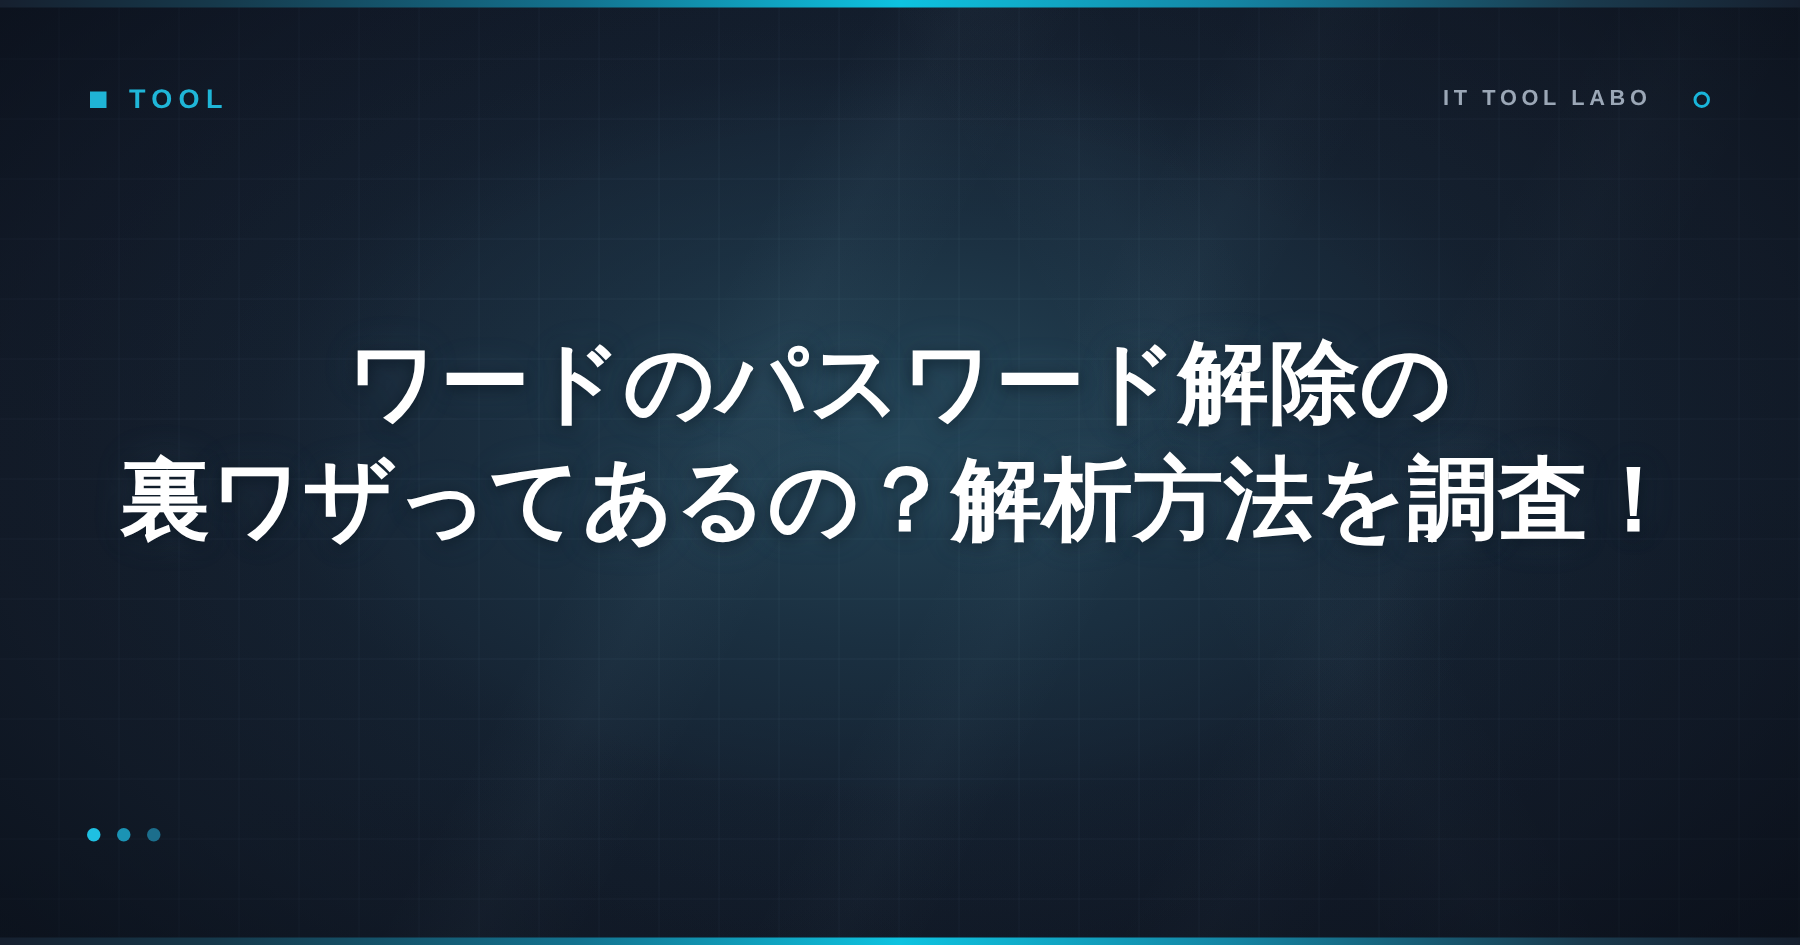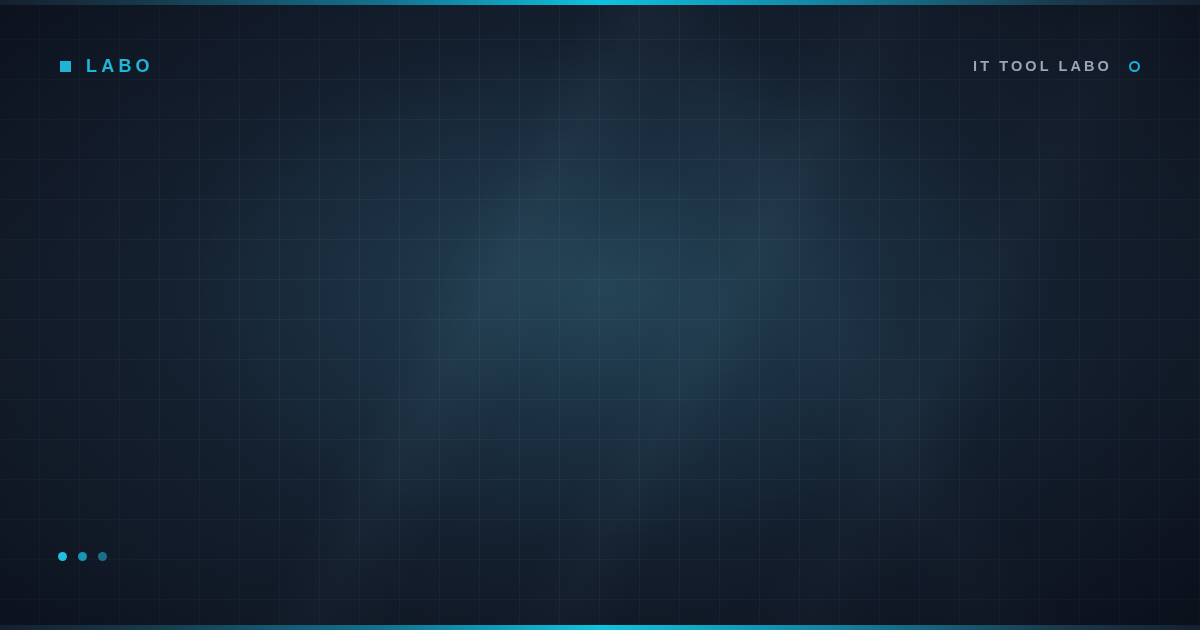--- a/index.html
+++ b/index.html
@@ -112,21 +112,21 @@
   }
   .brand-word {
     color: #1fb6d8;
     font-size: 18px;
     font-weight: bold;
     letter-spacing: 4.2px;
   }
   .brand-right {
     display: flex;
     align-items: center;
-    gap: 17px;
+    gap: 28px;
   }
   .site-name {
     color: #9ba7b6;
     font-size: 14.5px;
     font-weight: bold;
     letter-spacing: 3.1px;
   }
   .ring-icon {
     width: 11px;
     height: 11px;
@@ -200,28 +200,32 @@
   <div class="grid"></div>
   <div class="vignette"></div>
 
   <div class="accent-bar accent-top">
     <div class="fill"></div>
   </div>
 
   <div class="header">
     <div class="brand-left">
       <span class="sq-icon"></span>
-      <span class="brand-word">LABO</span>
+      <span class="brand-word">TOOL</span>
     </div>
     <div class="brand-right">
       <span class="site-name">IT TOOL LABO</span>
       <span class="ring-icon"></span>
     </div>
   </div>
 
+  <div class="title-block">
+    <div class="title-line">ワードのパスワード解除の</div>
+    <div class="title-line">裏ワザってあるの？解析方法を調査！</div>
+  </div>
 
   <div class="dots">
     <span class="dot dot-1"></span>
     <span class="dot dot-2"></span>
     <span class="dot dot-3"></span>
   </div>
 
 
   <div class="accent-bar accent-bottom">
     <div class="fill"></div>

